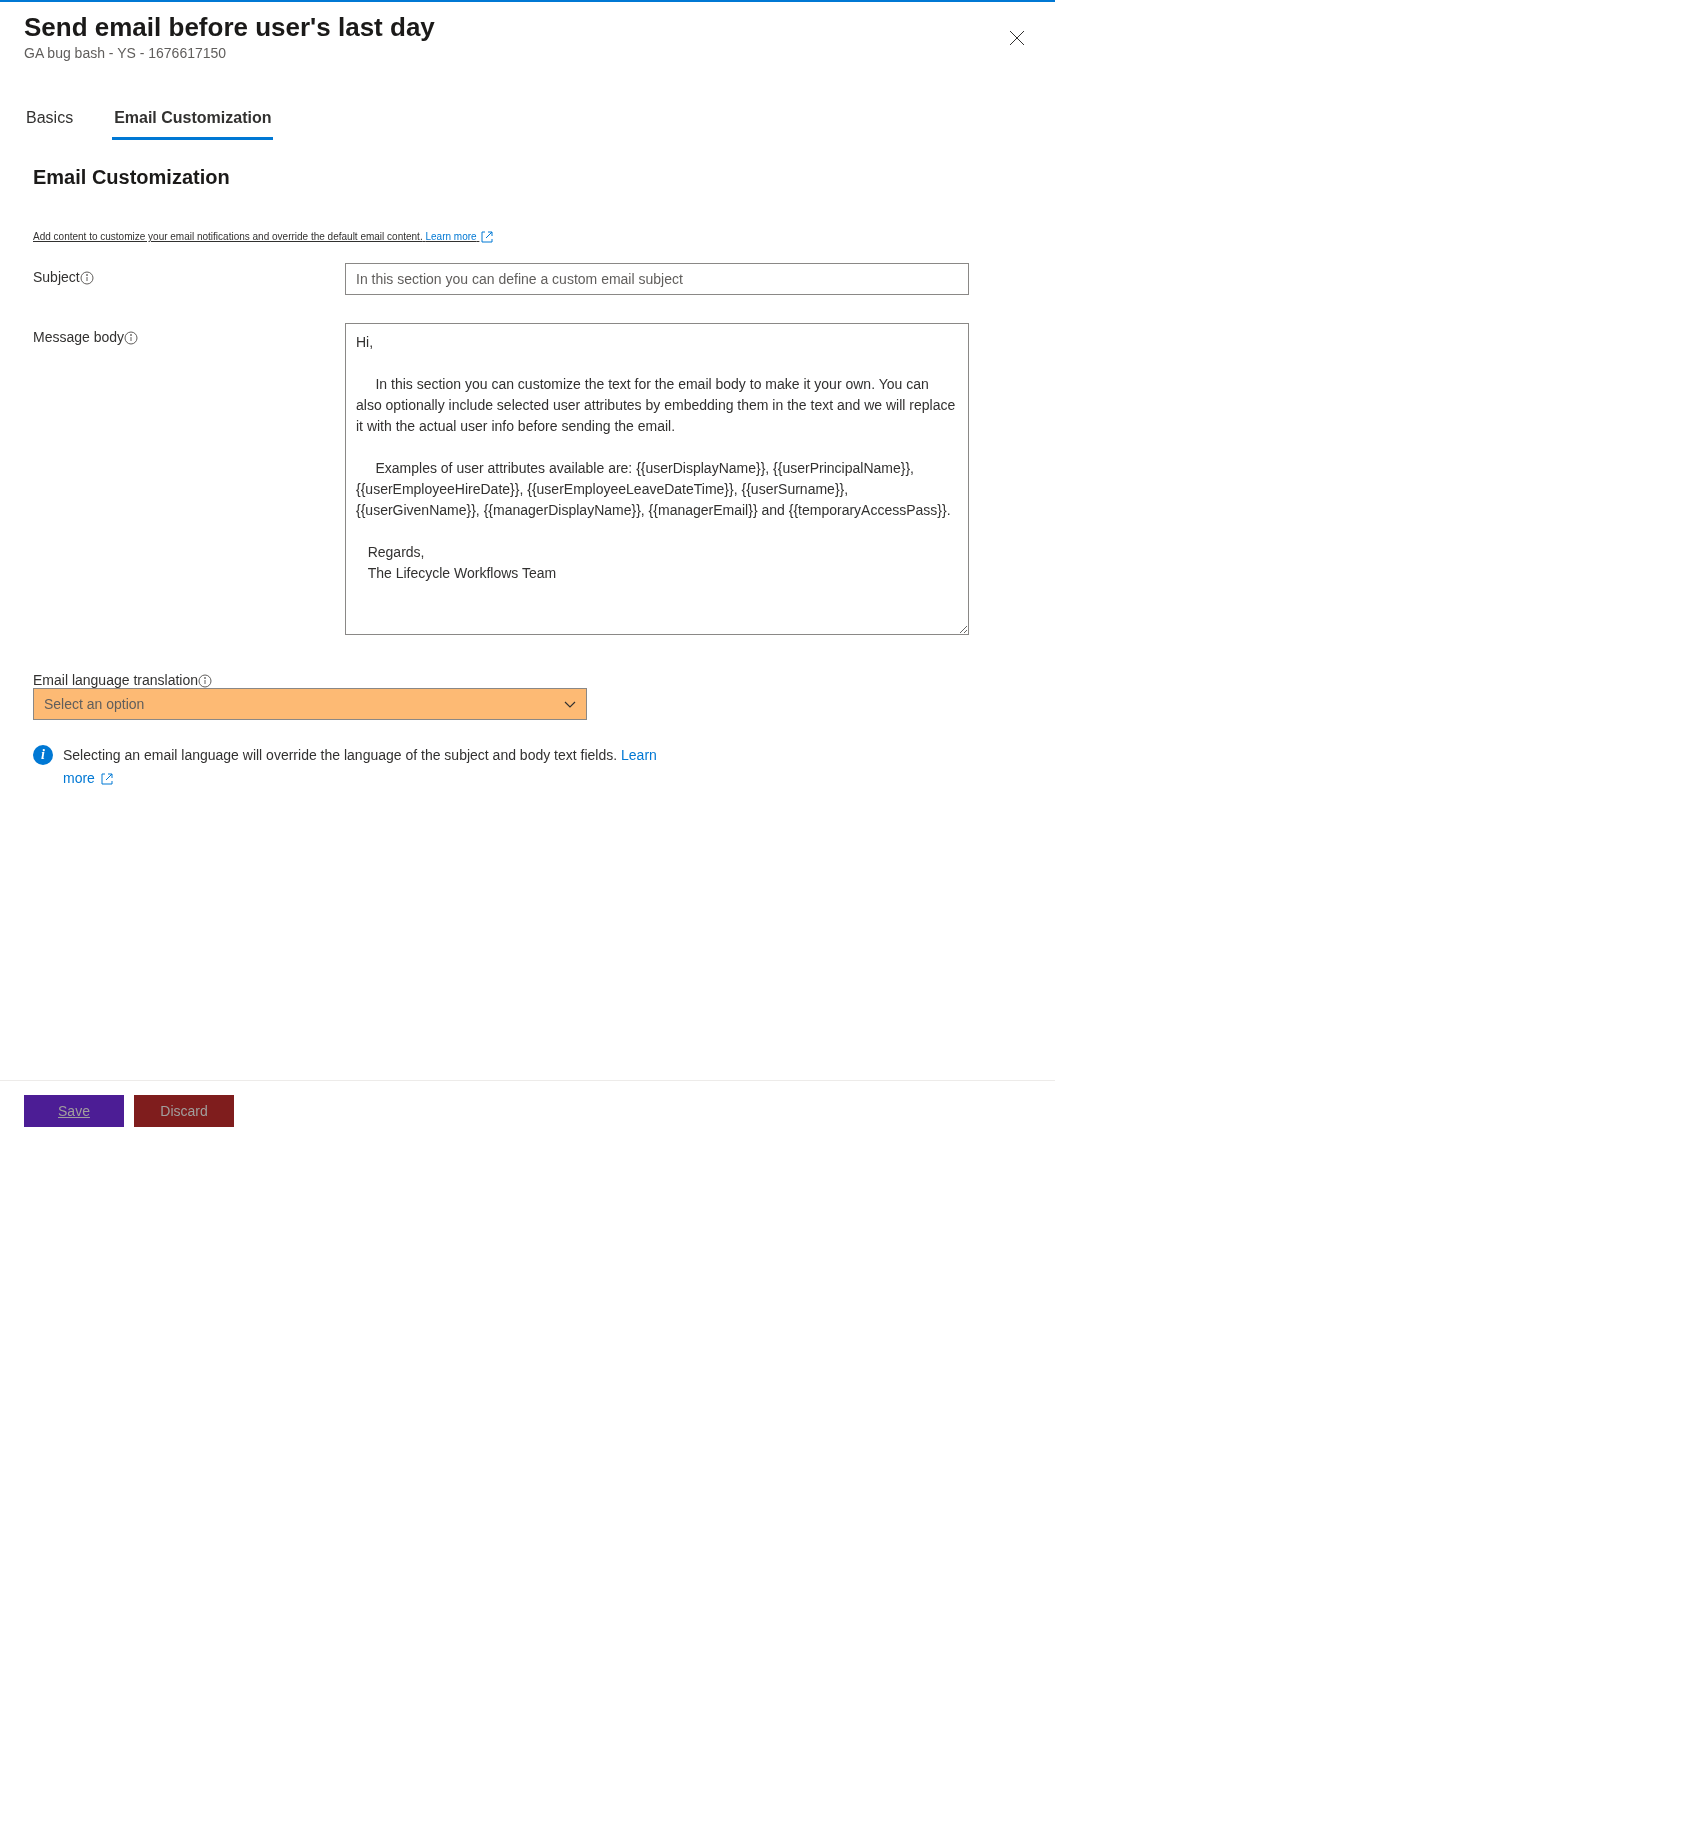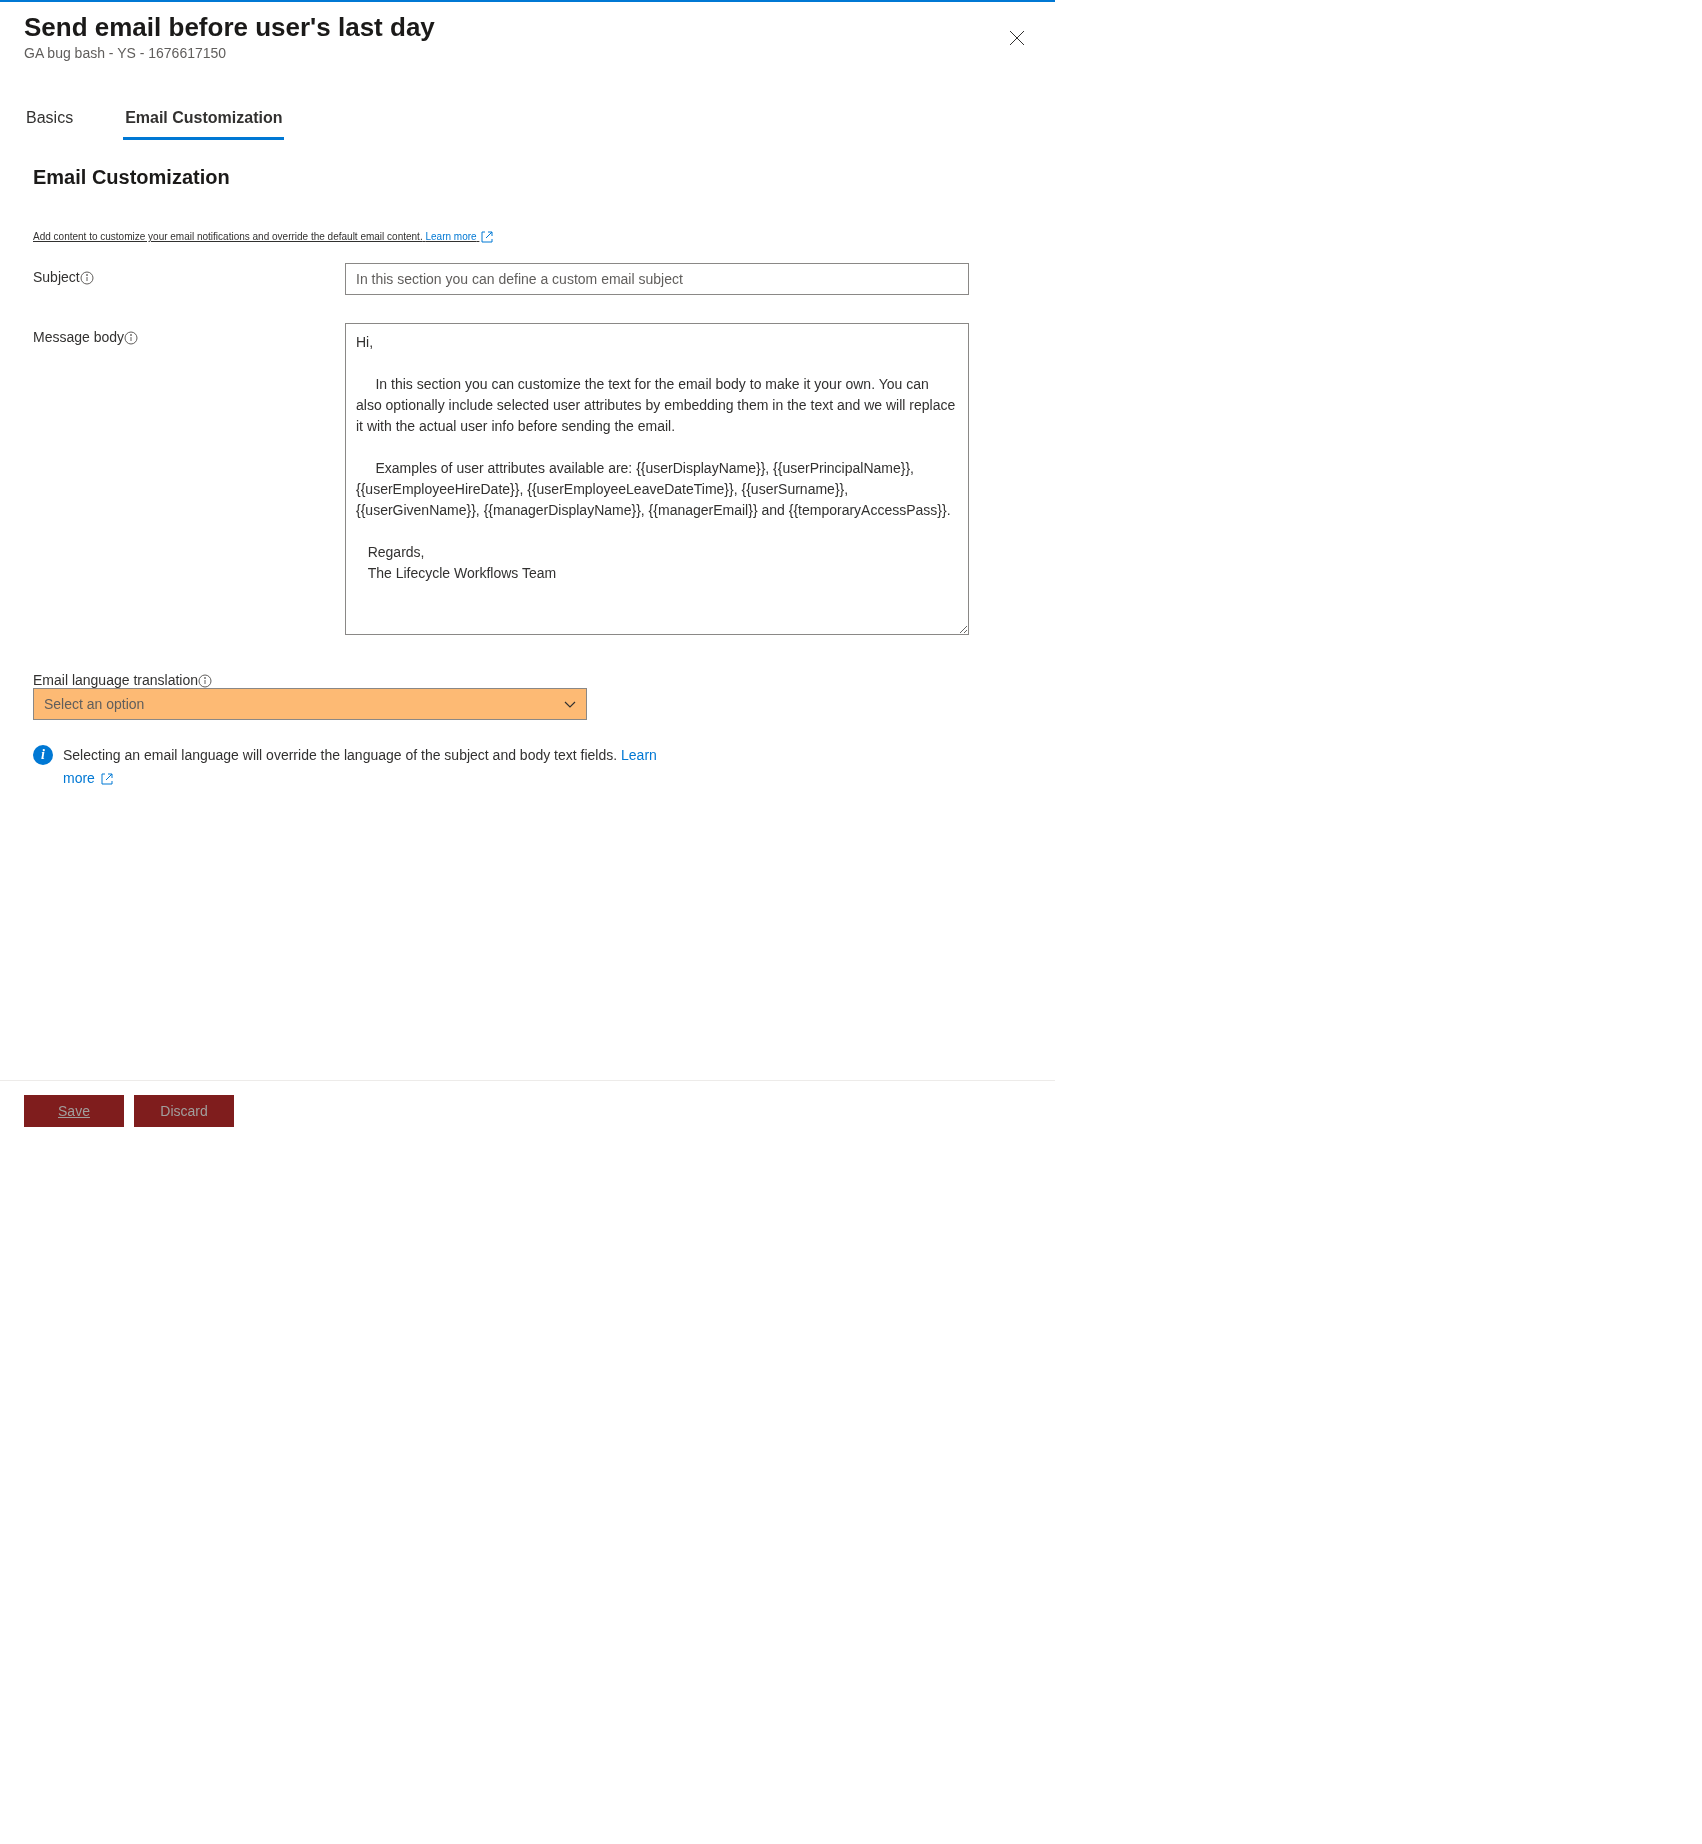--- a/index.html
+++ b/index.html
@@ -43,21 +43,21 @@
       padding: 6px;
       margin-top: 6px;
       color: #323130;
     }
     .close-btn svg {
       width: 16px;
       height: 16px;
     }
     .tabs {
       display: flex;
-      gap: 48px;
+      gap: 37px;
       margin-top: 40px;
       border-bottom: none;
     }
     .tab {
       font-size: 16px;
       padding: 8px 2px 10px 2px;
       cursor: pointer;
       color: #323130;
       border-bottom: 3px solid transparent;
       background: none;
@@ -218,21 +218,21 @@
     .btn {
       padding: 6px 20px;
       font-size: 14px;
       font-family: inherit;
       border: none;
       cursor: pointer;
       height: 32px;
       min-width: 100px;
     }
     .btn-primary {
-      background: #7f1d1d;
+      background: #4c1d95;
       color: #a19f9d;
       text-decoration: underline;
     }
     .btn-secondary {
       background: #7f1d1d;
       color: #a19f9d;
     }
   </style>
 </head>
 <body>

